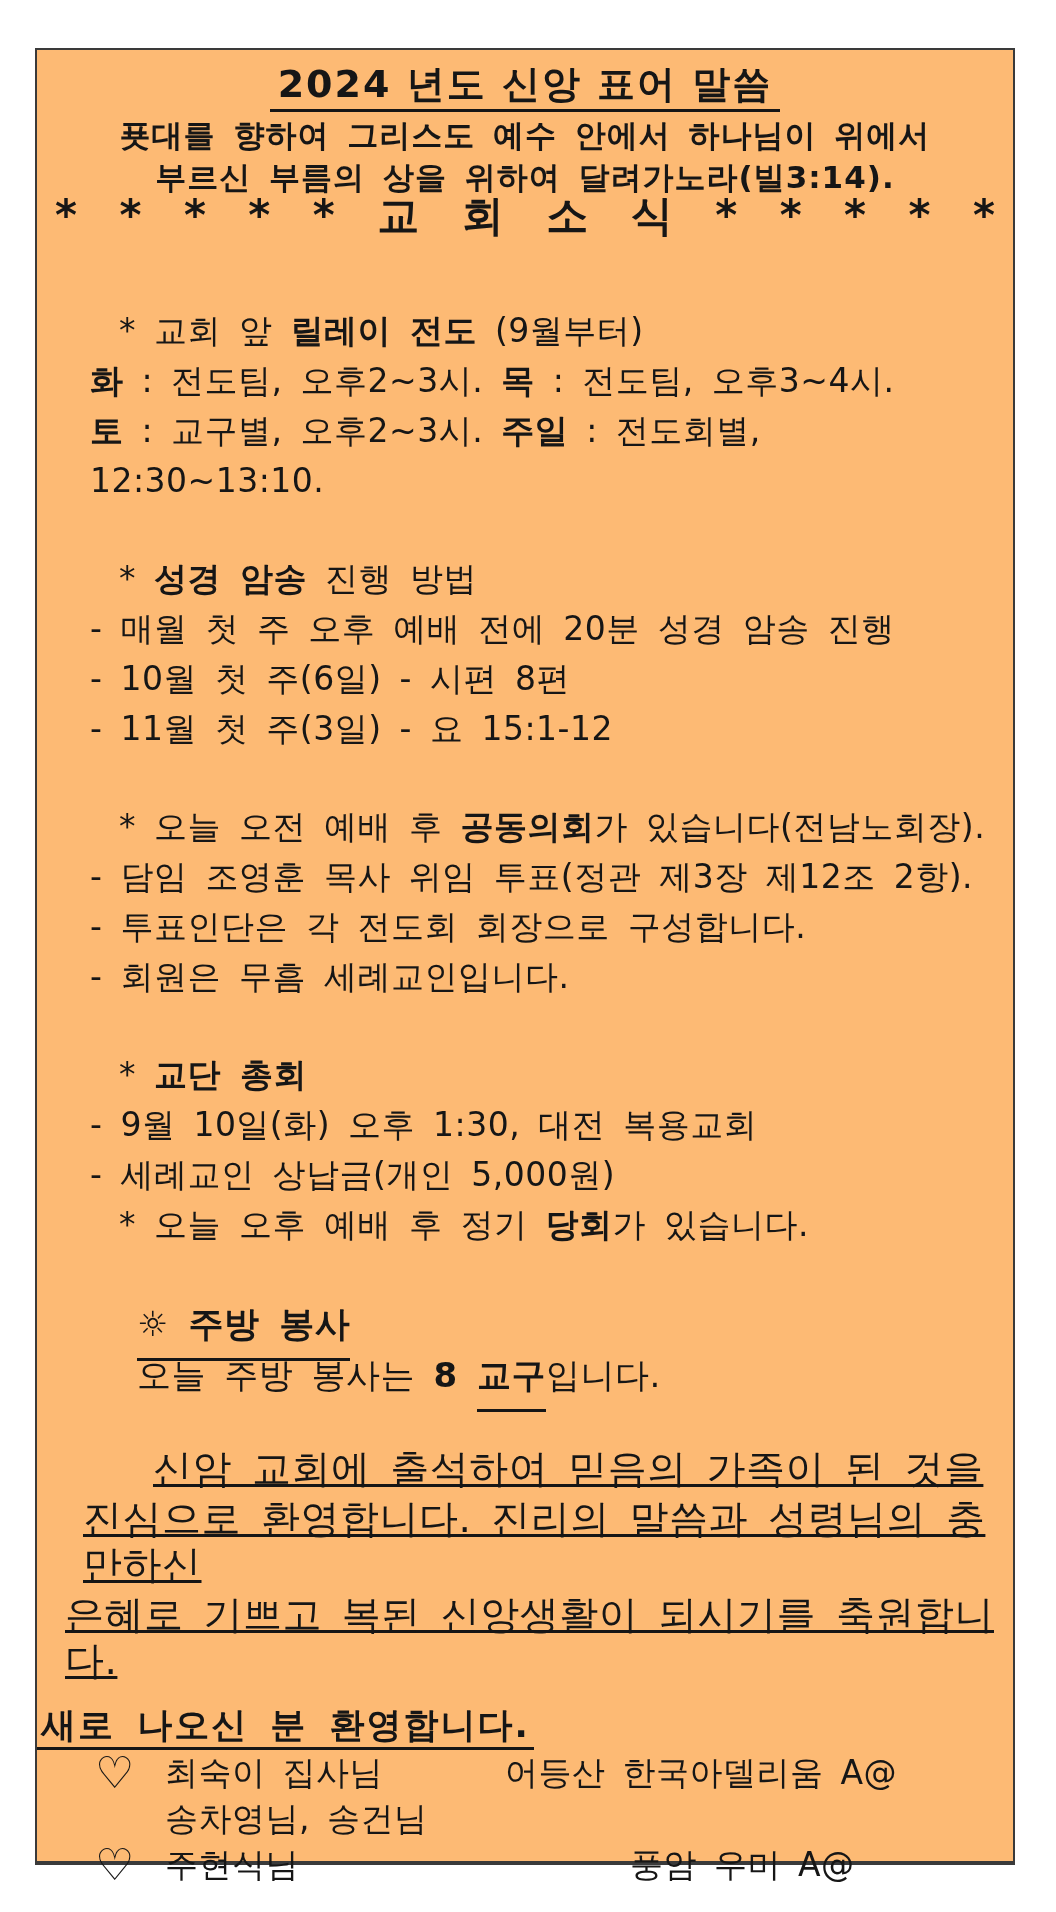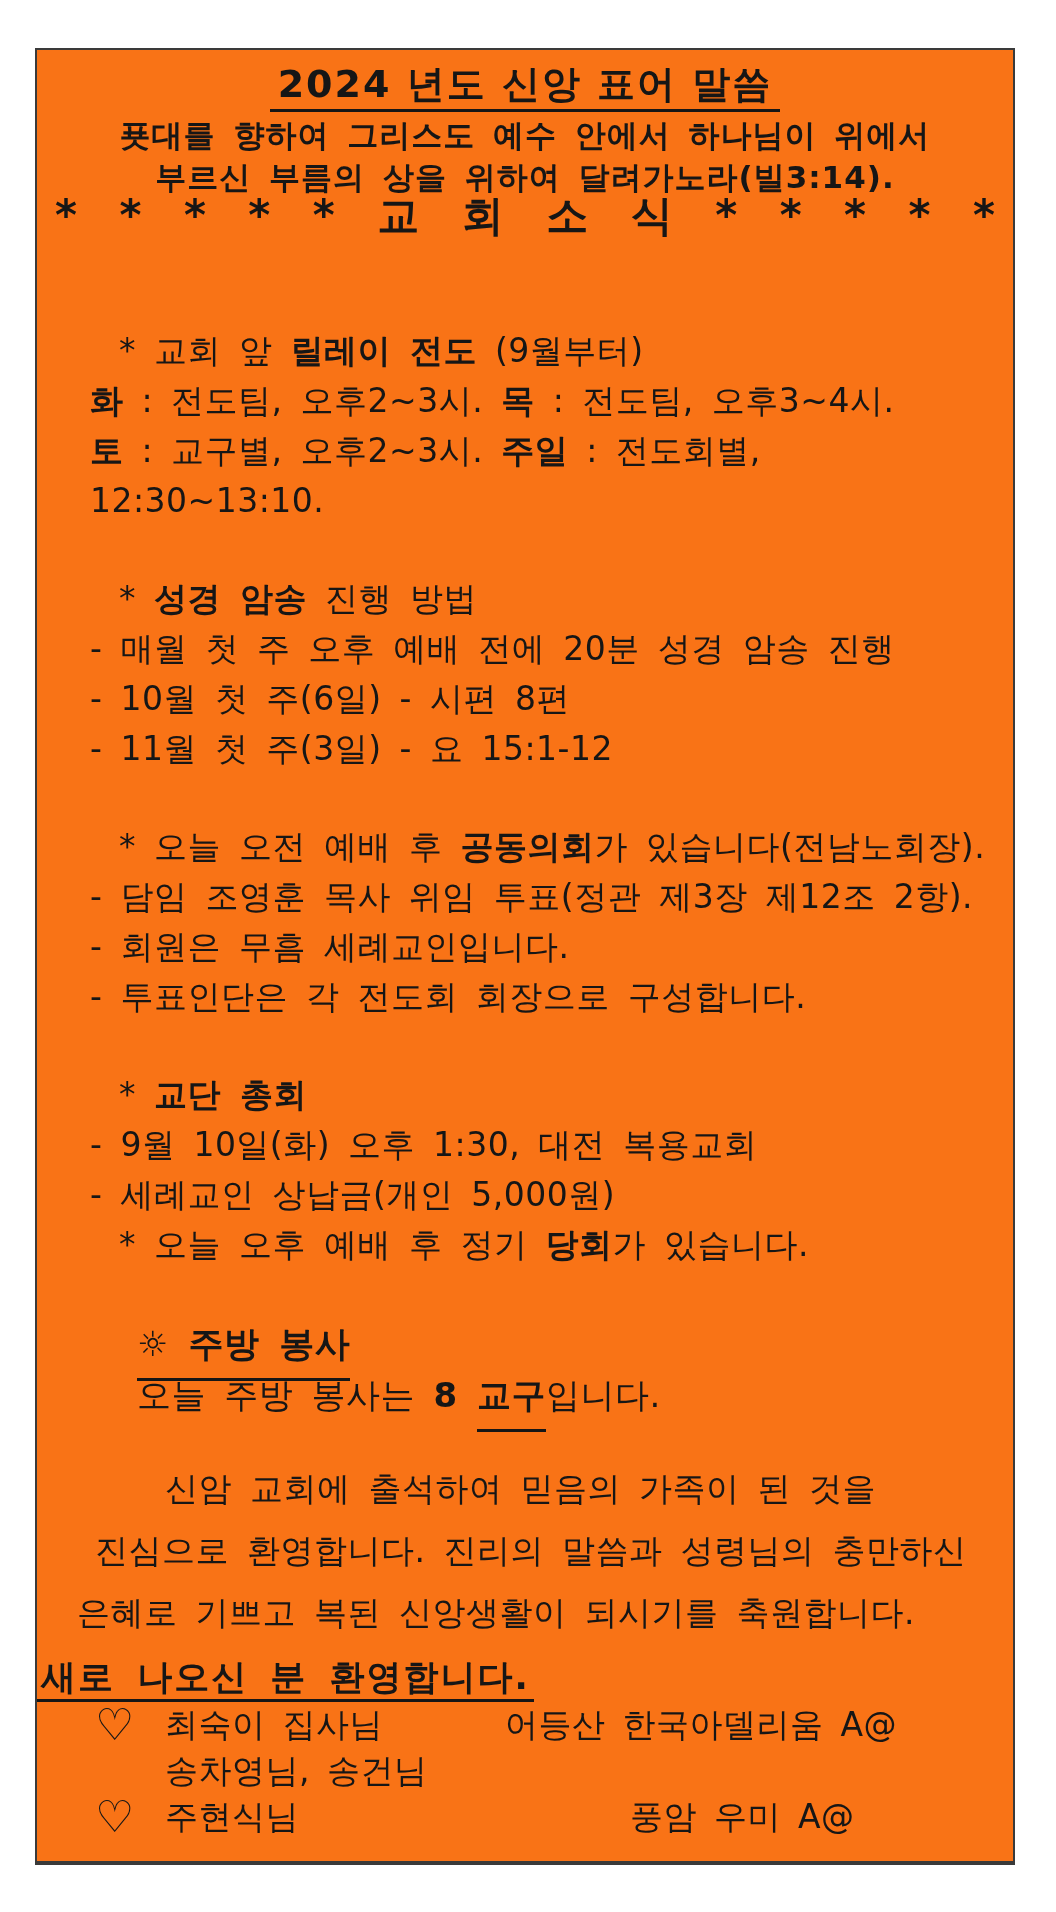--- a/index.html
+++ b/index.html
@@ -10,43 +10,43 @@
     font-family: "DejaVu Sans", sans-serif;
     color: #161616;
   }
   .sheet { position: relative; width: 1056px; height: 1912px; background: #ffffff; }
   .frame {
     position: absolute; left: 35px; top: 48px;
     width: 980px; height: 1817px;
     border: 2px solid #3a3a3a;
     border-bottom-width: 4px;
     box-sizing: border-box;
-    background: #f97316;
+    background: #fdba74;
   }
   
   .title { margin: 10px auto 0; text-align: center; font-size: 38px; line-height: 48px; font-weight: bold; letter-spacing: 2px; }
   .title-inner { border-bottom: 3px solid #161616; padding: 0 8px 3px; }
   
   .motto p { margin: 0; text-align: center; font-weight: bold; font-size: 31px; line-height: 42px; letter-spacing: 1px; word-spacing: 6px; }
   .motto p:first-child { margin-top: 6px; }
   
   .divider { display: flex; justify-content: space-between; padding: 0 18px; font-size: 42px; font-weight: bold; line-height: 48px; margin-top: -6px; }
   
   .notice { margin-top: 48px; }
-  .notices .notice:first-child { margin-top: 86px; }
+  .notices .notice:first-child { margin-top: 66px; }
   .line { margin: 0; font-size: 33px; line-height: 50px; padding-left: 53px; white-space: pre-wrap; letter-spacing: 0.5px; word-spacing: 7px; }
   .line.star { padding-left: 82px; }
   .line.sub  { padding-left: 62px; }
   .line.kh   { padding-left: 100px; font-size: 35px; line-height: 52px; font-weight: bold; }
   .line.kl   { padding-left: 100px; font-size: 34px; line-height: 50px; }
   .b { font-weight: bold; }
   .u { border-bottom: 3px solid #161616; padding-bottom: 14px; }
   
   .welcome-par { margin-top: 46px; }
-  .welcome-par p { margin: 16px; font-size: 33px; line-height: 46px; letter-spacing: 0.5px; word-spacing: 7px; white-space: pre-wrap; }
+  .welcome-par p { margin: 4px; font-size: 39px; line-height: 46px; letter-spacing: 0.5px; word-spacing: 7px; white-space: pre-wrap; text-decoration: underline; }
   .wp1 { padding-left: 112px; }
   .wp2 { padding-left: 42px; }
   .wp3 { padding-left: 24px; }
   
   .newcomers-title { margin: 16px 0 0; text-align: left; font-size: 35px; line-height: 50px; font-weight: bold; letter-spacing: 2px; word-spacing: 8px; }
   .newcomers-title span { border-bottom: 3px solid #161616; padding: 0 4px 2px; }
   .row { display: flex; align-items: center; margin: 0; padding-left: 58px; font-size: 33px; line-height: 46px; height: 46px; letter-spacing: 0.5px; word-spacing: 6px; }
   .row .heart { width: 70px; font-size: 44px; line-height: 46px; }
   .row .name { width: 340px; white-space: pre-wrap; }
   .row .place { white-space: pre-wrap; }
@@ -90,22 +90,22 @@
         </section>
         <section class="notice">
           <p class="line star"><span class="">* </span><span class="b ">성경 암송</span><span class=""> 진행 방법</span></p>
           <p class="line"><span class="">- 매월 첫 주 오후 예배 전에 20분 성경 암송 진행</span></p>
           <p class="line"><span class="">- 10월 첫 주(6일) - 시편 8편</span></p>
           <p class="line"><span class="">- 11월 첫 주(3일) - 요 15:1-12</span></p>
         </section>
         <section class="notice">
           <p class="line star"><span class="">* 오늘 오전 예배 후 </span><span class="b ">공동의회</span><span class="">가 있습니다(전남노회장).</span></p>
           <p class="line"><span class="">- 담임 조영훈 목사 위임 투표(정관 제3장 제12조 2항).</span></p>
+          <p class="line"><span class="">- 투표인단은 각 전도회 회장으로 구성합니다.</span></p>
           <p class="line"><span class="">- 회원은 무흠 세례교인입니다.</span></p>
-          <p class="line"><span class="">- 투표인단은 각 전도회 회장으로 구성합니다.</span></p>
         </section>
         <section class="notice">
           <p class="line star"><span class="">* </span><span class="b ">교단 총회</span></p>
           <p class="line"><span class="">- 9월 10일(화) 오후 1:30, 대전 복용교회</span></p>
           <p class="line"><span class="">- 세례교인 상납금(개인 5,000원)</span></p>
           <p class="line star"><span class="">* 오늘 오후 예배 후 정기 </span><span class="b ">당회</span><span class="">가 있습니다.</span></p>
         </section>
         <section class="notice">
           <p class="line kh"><span class="b u">☼ 주방 봉사</span></p>
           <p class="line kl"><span class="">오늘 주방 봉사는 </span><span class="b ">8 </span><span class="b u">교구</span><span class="">입니다.</span></p>

